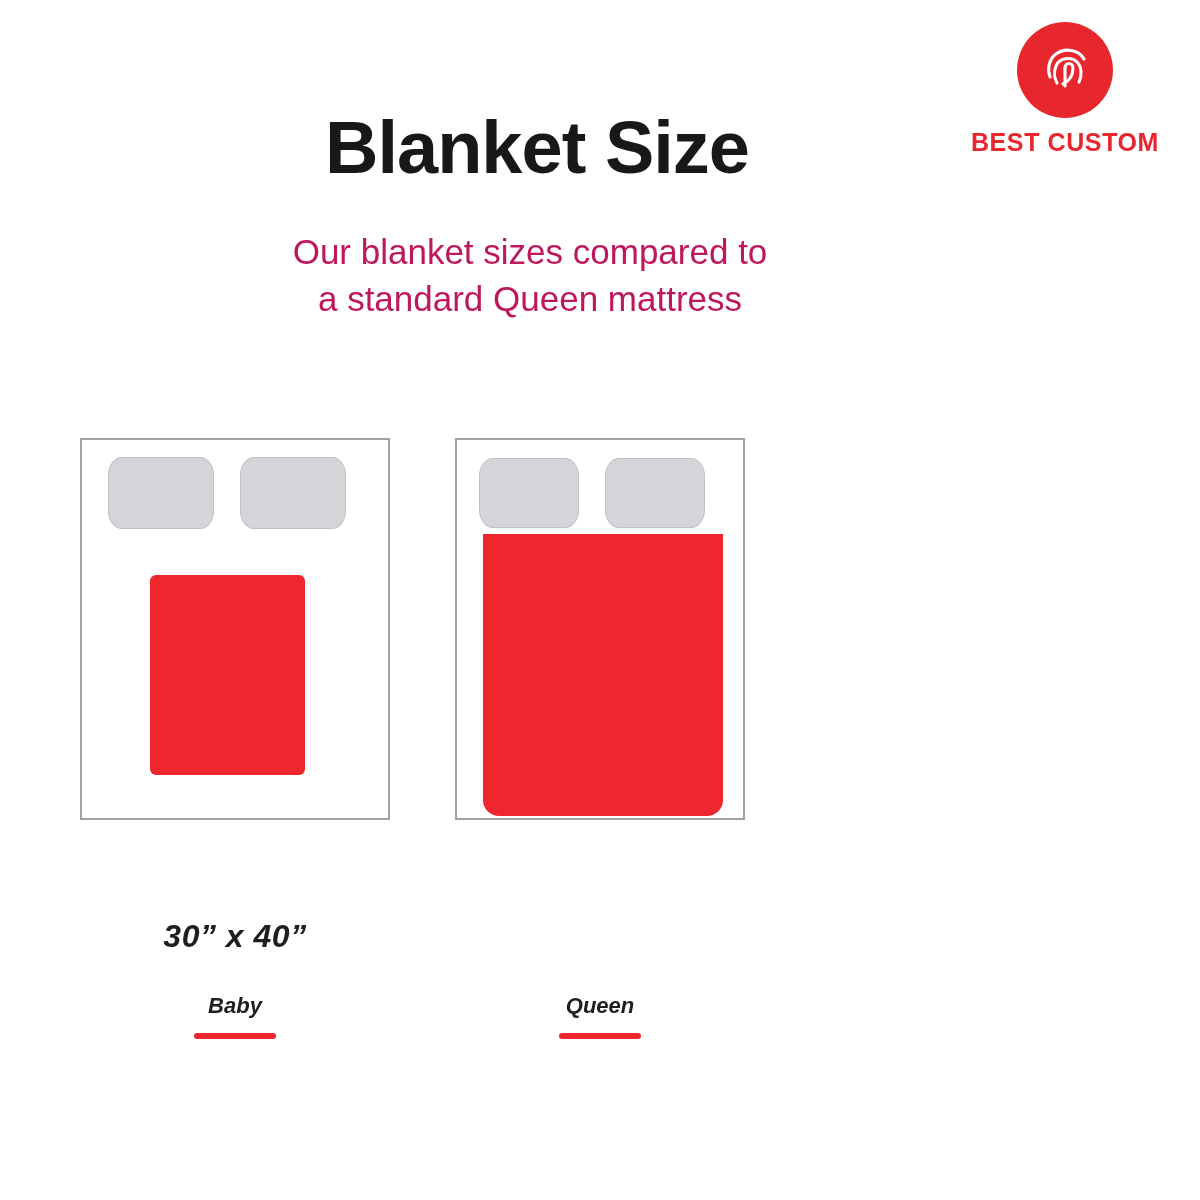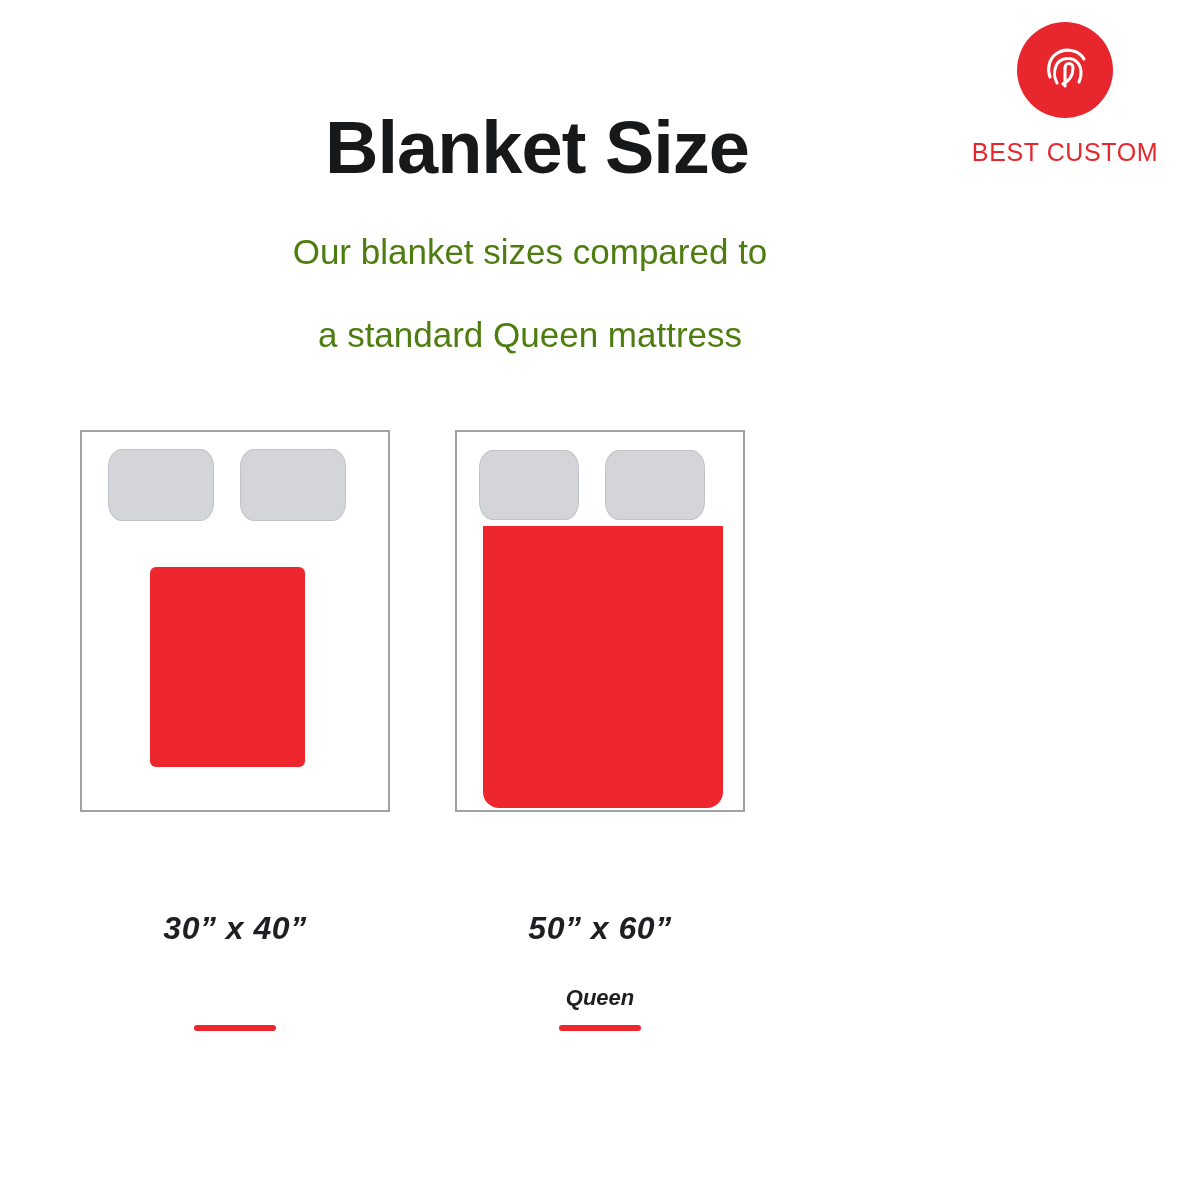--- a/index.html
+++ b/index.html
@@ -28,23 +28,23 @@
   .logo-circle {
     width: 96px;
     height: 96px;
     border-radius: 50%;
     background: #e8262d;
     display: flex;
     align-items: center;
     justify-content: center;
   }
   .logo-text {
-    margin-top: 20px;
+    margin-top: 10px;
     color: #e8262d;
-    font-weight: normal;
+    font-weight: bold;
     font-size: 25px;
     letter-spacing: 0.6px;
     white-space: nowrap;
   }
 
   
   .title {
     position: absolute;
     top: 105px;
     left: 0;
@@ -56,36 +56,36 @@
     letter-spacing: -1px;
     padding-left: 7px;
   }
   .subtitle {
     position: absolute;
     top: 228px;
     left: 0;
     width: 1060px;
     text-align: center;
     font-size: 35px;
-    color: #4d7c0f;
+    color: #be185d;
     line-height: 1.35;
   }
-  .subtitle .line2 { display: block; margin-top: 36px; }
+  .subtitle .line2 { display: block; }
 
   
   .beds {
     position: absolute;
     top: 422px;
     left: 0;
     width: 1200px;
     height: 620px;
   }
   .bed-col {
     position: absolute;
-    top: 8px;
+    top: 16px;
     font-style: italic;
   }
   .bed-col.c1 { left: 80px;  width: 310px; }
   .bed-col.c2 { left: 455px; width: 290px; }
   .bed-col.c3 { left: 825px; width: 305px; }
 
   .mattress {
     position: relative;
     border: 2px solid #9ea1a6;
     background: #ffffff;
@@ -199,28 +199,28 @@
 
 <div class="beds">
 
   <div class="bed-col c1">
     <div class="mattress">
       <div class="pillow grey p1"></div>
       <div class="pillow grey p2"></div>
       <div class="blanket"></div>
     </div>
     <div class="size-label">30” x 40”</div>
+    <div class="name-label">Baby</div>
     <div class="underline"></div>
   </div>
 
   <div class="bed-col c2">
     <div class="mattress">
       <div class="pillow grey p1"></div>
       <div class="pillow grey p2"></div>
       <div class="blanket"></div>
     </div>
-    <div class="size-label">50” x 60”</div>
     <div class="name-label">Queen</div>
     <div class="underline"></div>
   </div>
 
 
 </div>
 
 </body></html>

